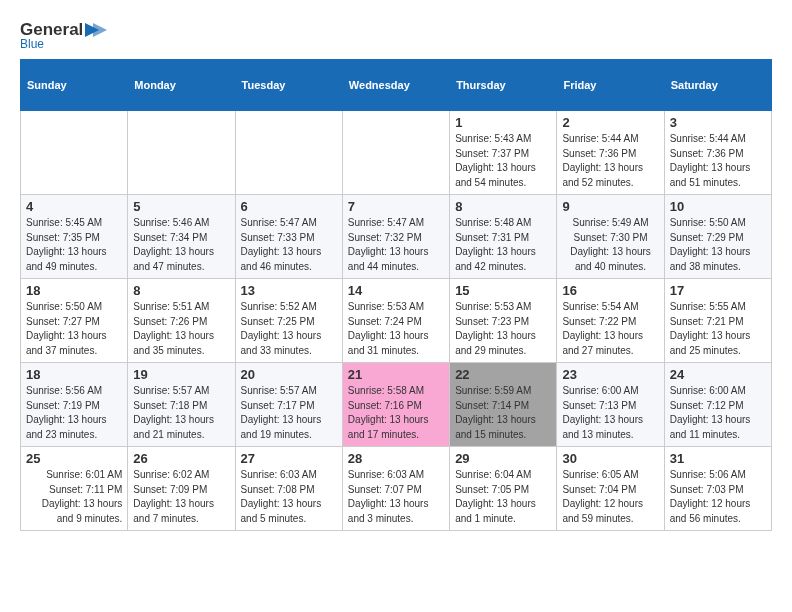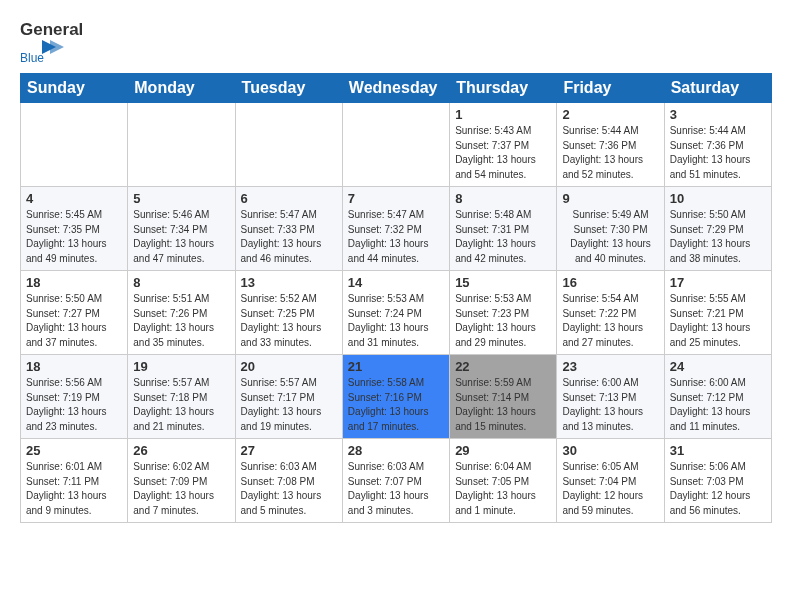--- a/index.html
+++ b/index.html
@@ -23,21 +23,20 @@
       margin-top: 4px;
     }
     .logo-arrow {
       width: 22px;
       height: 14px;
       margin-left: 2px;
     }
     .logo-line {
       display: flex;
       align-items: center;
-      flex-direction: column;
     }
     .title-section {
       text-align: right;
     }
     .main-title {
       font-size: 36px;
       font-weight: bold;
       color: #333;
       line-height: 1.1;
     }
@@ -47,23 +46,23 @@
       font-weight: 500;
     }
     .calendar {
       width: 100%;
       border-collapse: collapse;
       margin-top: 8px;
     }
     .calendar th {
       background-color: #1a6bb5;
       color: #fff;
-      font-size: 16px;
+      font-size: 11px;
       font-weight: bold;
-      padding: 5px 6px;
+      padding: 19px 6px;
       text-align: left;
       border: 1px solid #1a6bb5;
     }
     .calendar td {
       border: 1px solid #ccc;
       vertical-align: top;
       padding: 4px 5px;
       width: calc(100% / 7);
       min-height: 80px;
       font-size: 10.5px;
@@ -265,21 +264,21 @@
 Daylight: 13 hours
 and 21 minutes.</div>
         </td>
         <td style="background-color: rgb(245, 247, 250);">
           <span class="day-number">20</span>
           <div class="day-info" style="white-space: pre-line;">Sunrise: 5:57 AM
 Sunset: 7:17 PM
 Daylight: 13 hours
 and 19 minutes.</div>
         </td>
-        <td style="background-color: #3b82f6;">
+        <td style="background-color: #f9a8d4;">
           <span class="day-number">21</span>
           <div class="day-info" style="white-space: pre-line;">Sunrise: 5:58 AM
 Sunset: 7:16 PM
 Daylight: 13 hours
 and 17 minutes.</div>
         </td>
         <td style="background-color: #a3a3a3;">
           <span class="day-number">22</span>
           <div class="day-info" style="white-space: pre-line;">Sunrise: 5:59 AM
 Sunset: 7:14 PM
@@ -297,21 +296,21 @@
           <span class="day-number">24</span>
           <div class="day-info" style="white-space: pre-line;">Sunrise: 6:00 AM
 Sunset: 7:12 PM
 Daylight: 13 hours
 and 11 minutes.</div>
         </td>
       </tr>
       <tr>
         <td>
           <span class="day-number">25</span>
-          <div class="day-info" style="white-space: pre-line;">Sunrise: 6:01 AM
+          <div class="day-info" style="white-space: pre-line; text-align: right;">Sunrise: 6:01 AM
 Sunset: 7:11 PM
 Daylight: 13 hours
 and 9 minutes.</div>
         </td>
         <td>
           <span class="day-number">26</span>
           <div class="day-info" style="white-space: pre-line;">Sunrise: 6:02 AM
 Sunset: 7:09 PM
 Daylight: 13 hours
 and 7 minutes.</div>

